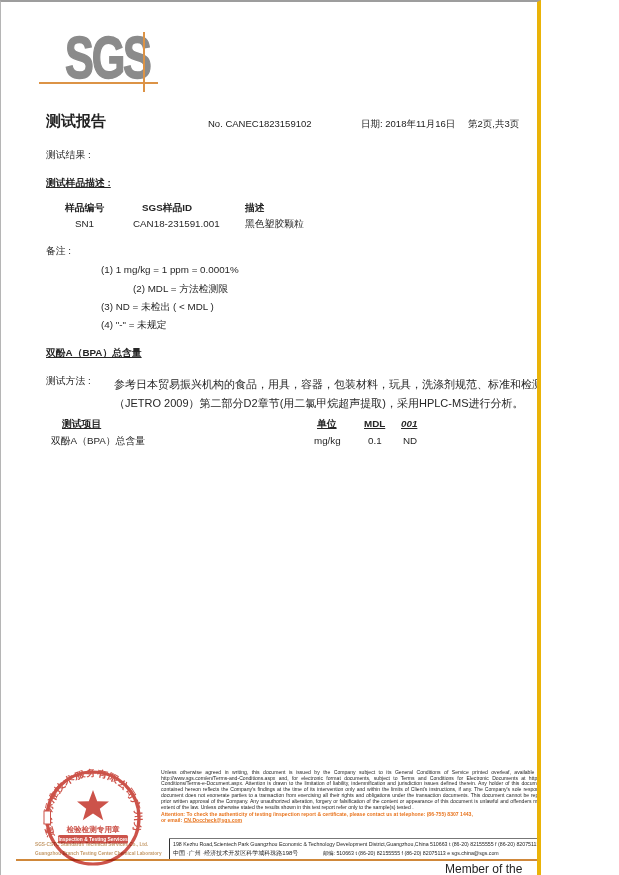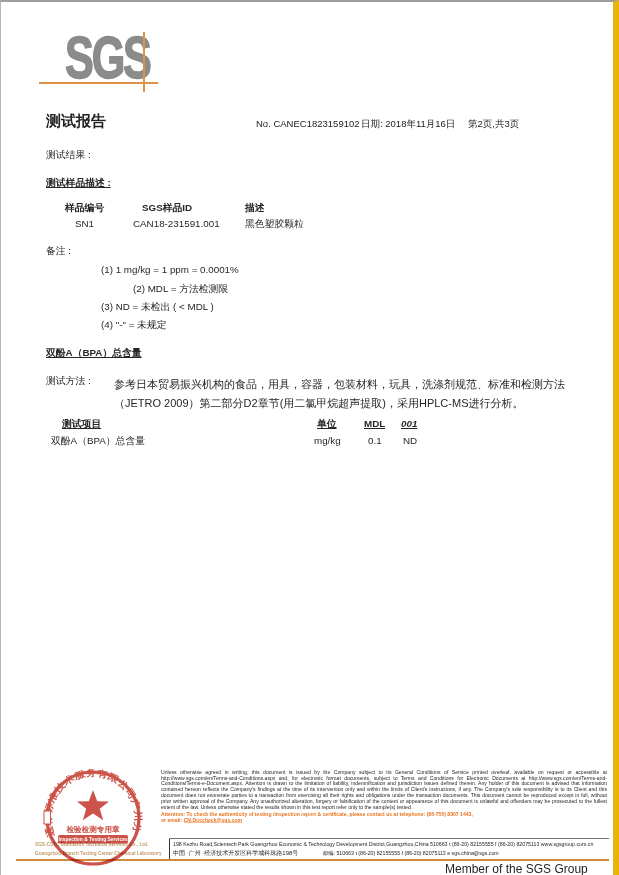--- a/index.html
+++ b/index.html
@@ -1,19 +1,19 @@
 <!DOCTYPE html>
 <html><head>
 <meta charset="utf-8">
 <style>
   html,body{margin:0;padding:0;background:#fff;}
   .page{
-    position:relative;width:619px;height:875px;background:#fff;overflow:hidden;
+    position:relative;width:541px;height:875px;background:#fff;overflow:hidden;
     font-family:"Liberation Sans","DejaVu Sans",sans-serif;color:#2e2e2e;
-    box-sizing:border-box;border-top:2px solid #9d9d9d;border-left:1px solid #b5b5b5;border-right:6px solid #eab308;
+    box-sizing:border-box;border-top:2px solid #9d9d9d;border-left:1px solid #b5b5b5;border-right:4px solid #eab308;
   }
   
   .logo-text{
     position:absolute;left:64px;top:30px;font-size:60px;font-weight:bold;color:#8b8b8b;
     letter-spacing:-3px;transform:scaleX(.72);transform-origin:0 0;line-height:52px;
     -webkit-text-stroke:1.5px #8b8b8b;
   }
   .logo-hline{position:absolute;left:38px;top:80px;width:119px;height:2px;background:#dc9346;}
   .logo-vline{position:absolute;left:142px;top:30px;width:2px;height:60px;background:#dc9346;}
   
@@ -46,21 +46,21 @@
 
 <div class="page">
 
   <div>
     <div class="logo-text">SGS</div>
     <div class="logo-hline"></div>
     <div class="logo-vline"></div>
   </div>
 
   <div class="title">测试报告</div>
-  <div class="hmeta" style="left:207px;margin-left:48px;">No. CANEC1823159102</div>
+  <div class="hmeta" style="left:207px;">No. CANEC1823159102</div>
   <div class="hmeta" style="left:360px;">日期: 2018年11月16日</div>
   <div class="hmeta" style="left:467px;">第2页,共3页</div>
 
   <div class="lbl" style="left:45px;top:147px;">测试结果 :</div>
 
   <div class="lbl u b" style="left:45px;top:175px;">测试样品描述 :</div>
   <div class="lbl b" style="left:64px;top:200px;">样品编号</div>
   <div class="lbl b" style="left:141px;top:200px;">SGS样品ID</div>
   <div class="lbl b" style="left:244px;top:200px;">描述</div>
   <div class="lbl" style="left:74px;top:216px;">SN1</div>

